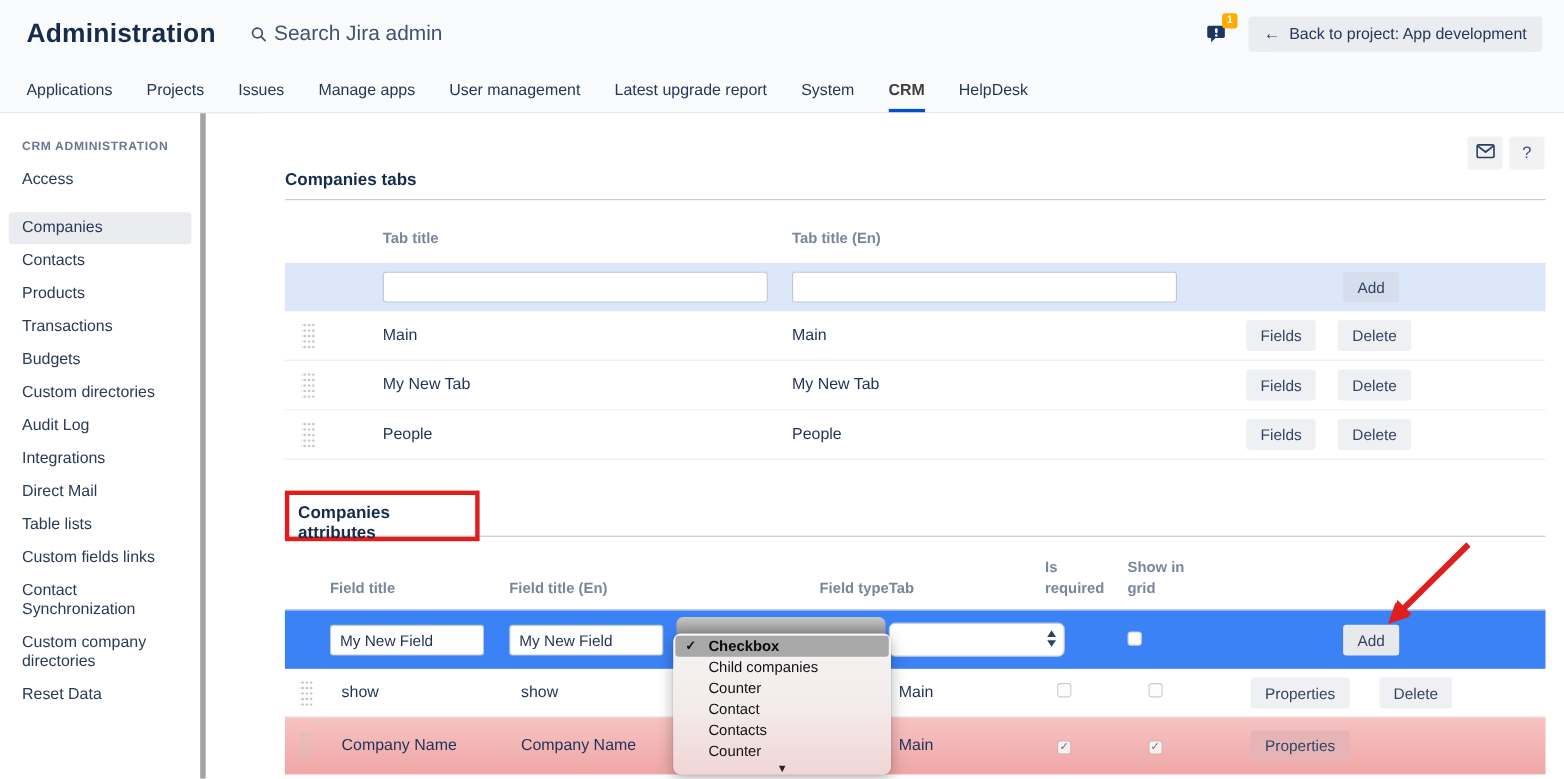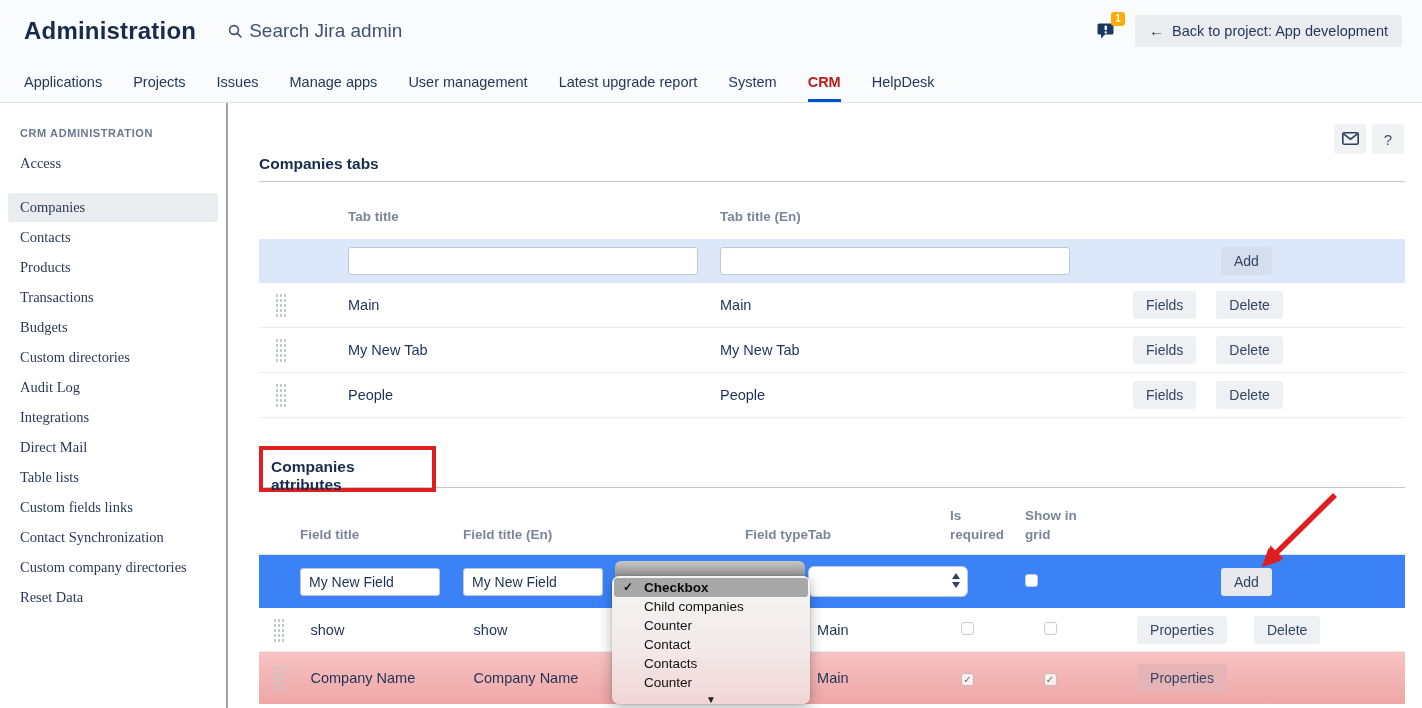--- a/index.html
+++ b/index.html
@@ -24,30 +24,30 @@
     text-align:center; border-radius:3px; padding:0 2px; }
   .back-btn { background:#ebecf0; border:none; border-radius:3px; padding:8px 14px;
     font-family:"Liberation Sans", sans-serif; font-size:14.5px; color:#253858;
     display:flex; align-items:center; gap:8px; cursor:pointer; }
   .back-arrow { font-size:15px; line-height:1; color:#253858; }
   
   .tabbar { position:absolute; top:61px; left:0; right:0; height:42px; background:#fafbfc;
     border-bottom:1px solid #e2e4e9; display:flex; align-items:center; padding-left:24px; }
   .tab { font-size:14.5px; color:#253858; margin-right:31px; cursor:pointer;
     height:100%; display:flex; align-items:center; position:relative; }
-  .tab.active { color:#b91c1c; font-weight:bold; }
+  .tab.active { color:#404040; font-weight:bold; }
   .tab.active::after { content:""; position:absolute; left:0; right:0; bottom:0;
     height:3px; background:#0052cc; }
   
-  .sidebar { position:absolute; top:103px; left:0; bottom:0; width:228px; background:#fff;
-    border-right:2px solid #a3a3a3; padding-top:24px; }
+  .sidebar { position:absolute; top:103px; left:0; bottom:0; width:187px; background:#fff;
+    border-right:5px solid #a3a3a3; padding-top:24px; }
   .sidebar-title { font-size:11px; font-weight:bold; color:#6b778c; letter-spacing:.6px;
     padding:0 20px; margin-bottom:10px; }
   .side-item { font-size:14.5px; color:#2b3a57; padding:6px 12px; margin:0 8px 1px 8px;
-    border-radius:3px; cursor:pointer; line-height:17px;font-family:Liberation Serif, serif; }
+    border-radius:3px; cursor:pointer; line-height:17px; }
   .side-item.selected { background:#ebecf0; font-weight:normal;margin-top:15px; }
   
   .main { position:absolute; top:103px; left:237px; right:0; bottom:0; background:#fff; }
   .main-actions { position:absolute; top:21px; right:18px; display:flex; gap:6px; }
   .icon-btn { width:32px; height:30px; background:#f1f2f4; border:none; border-radius:3px;
     display:flex; align-items:center; justify-content:center; cursor:pointer;
     color:#42526e; font-size:15px; font-family:"Liberation Sans", sans-serif; }
   .content { padding:0 17px 0 22px; }
   .spacer-top { height:52px; }
   .sec-heading { font-size:15.5px; font-weight:bold; color:#172b4d; height:22px; }

